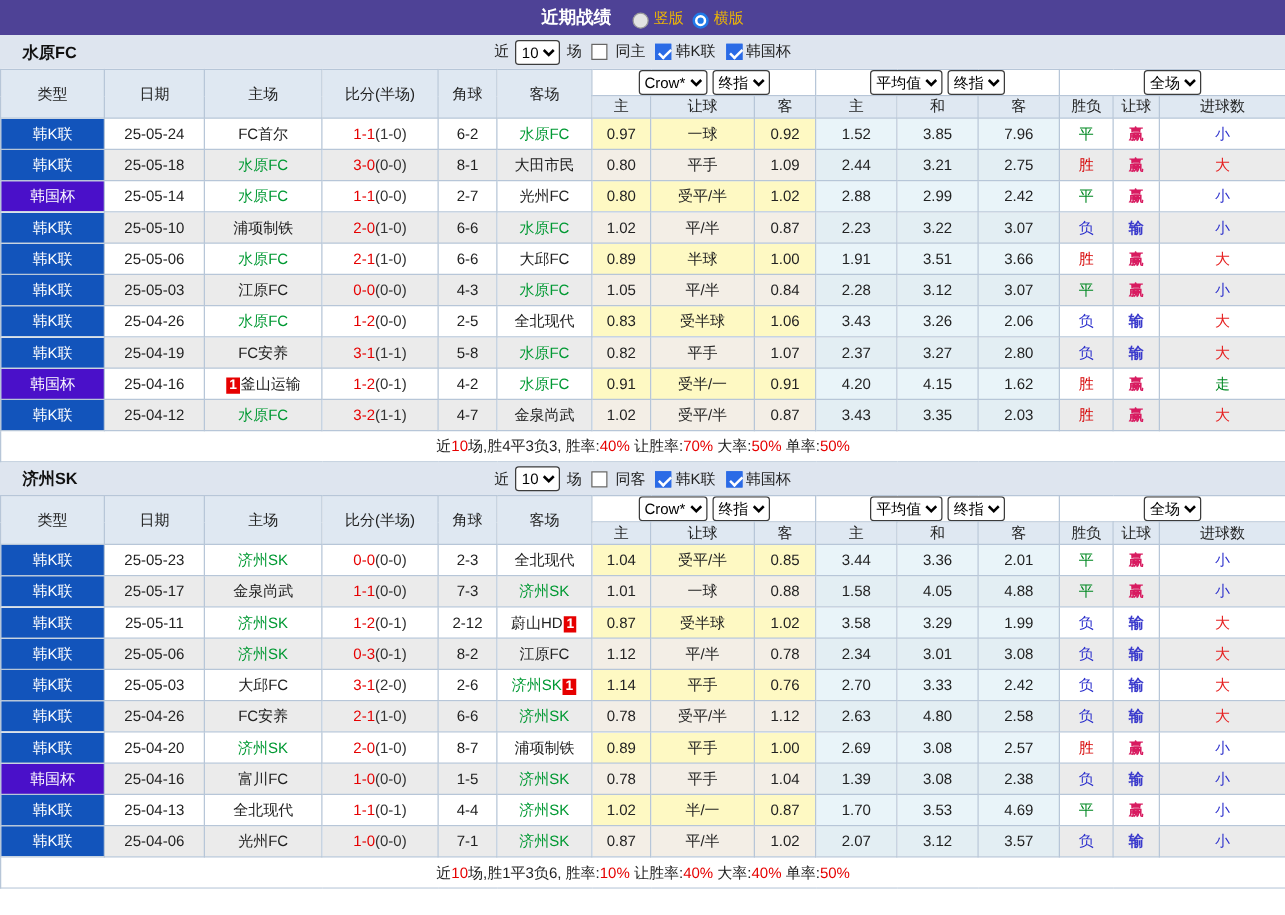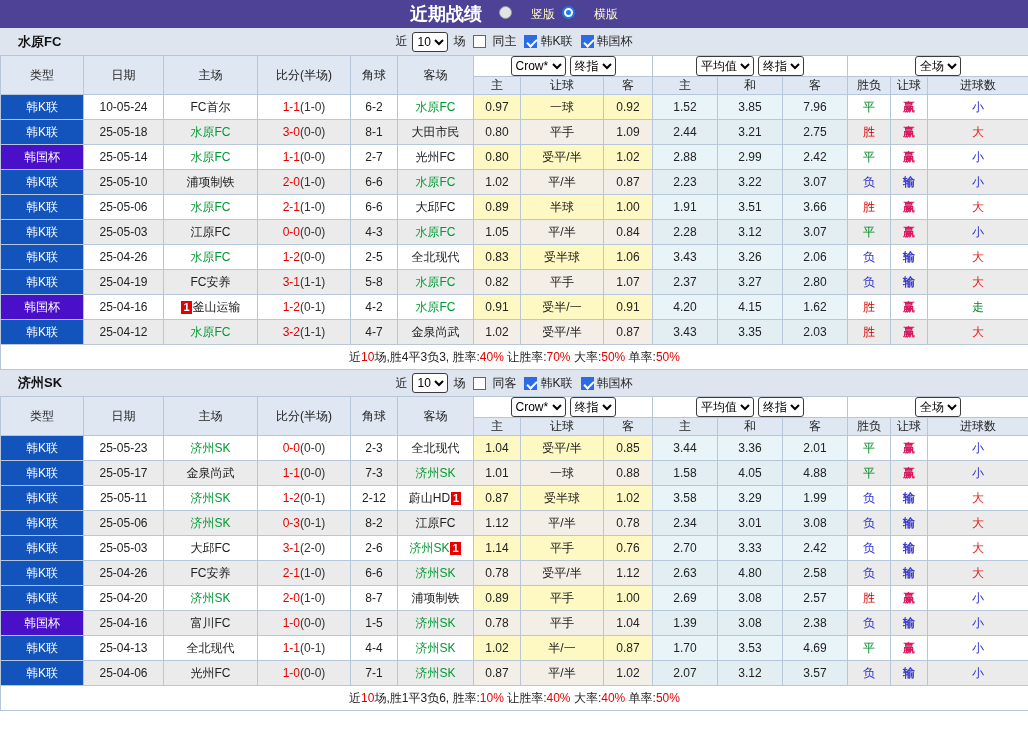--- a/index.html
+++ b/index.html
@@ -1,19 +1,19 @@
 <!DOCTYPE html>
 <html><head>
 <meta charset="utf-8">
 <style>
   html,body{margin:0;padding:0;}
   body{width:1028px;background:#fff;font-family:"Liberation Sans","DejaVu Sans",sans-serif;-webkit-font-smoothing:antialiased;}
   .topbar{height:28px;background:#4e4296;display:flex;align-items:center;justify-content:center;gap:7px;color:#fff;}
-  .topbar .title{font-weight:bold;font-size:18px;margin-right:10px;}
-  .radio-wrap{display:inline-flex;align-items:flex-start;gap:19px;font-size:12px;color:#fef9c3;}
+  .topbar .title{font-weight:bold;font-size:14px;margin-right:10px;}
+  .radio-wrap{display:inline-flex;align-items:flex-end;gap:4px;font-size:12px;color:#eab308;}
   .radio{width:13px;height:13px;border-radius:50%;box-sizing:border-box;display:inline-block;}
   .radio.off{background:#e3e3e3;border:1px solid #9a9a9a;}
   .radio.on{background:#fff;border:2px solid #2079e8;position:relative;}
   .radio.on::after{content:"";position:absolute;left:2px;top:2px;right:2px;bottom:2px;border-radius:50%;background:#2079e8;}
   .section-head{position:relative;height:27px;background:#dee5ef;display:flex;align-items:center;justify-content:center;font-size:12px;}
   .section-head .team-title{position:absolute;left:18px;font-weight:bold;font-size:13px;color:#111;}
   .controls{display:inline-flex;align-items:center;gap:3px;color:#222;}
   .cb{width:13px;height:13px;box-sizing:border-box;display:inline-block;position:relative;margin-left:5px;}
   .cb.off{background:#fff;border:1px solid #666;margin-right:3px;}
   .cb.on{background:#2b6be6;border:1px solid #2b6be6;}
@@ -115,21 +115,21 @@
         <th>和</th>
         <th>客</th>
         <th>胜负</th>
         <th>让球</th>
         <th>进球数</th>
       </tr>
     </thead>
     <tbody>
         <tr>
           <td class="type league">韩K联</td>
-          <td class="neutral">10-05-24</td>
+          <td class="neutral">25-05-24</td>
           <td class="neutral"><span>FC首尔</span></td>
           <td class="neutral"><span class="score-main">1-1</span><span class="score-half">(1-0)</span></td>
           <td class="neutral">6-2</td>
           <td class="neutral"><span class="team-green">水原FC</span></td>
           <td class="cream">0.97</td>
           <td class="cream">一球</td>
           <td class="cream">0.92</td>
           <td class="lblue">1.52</td>
           <td class="lblue">3.85</td>
           <td class="lblue">7.96</td>

